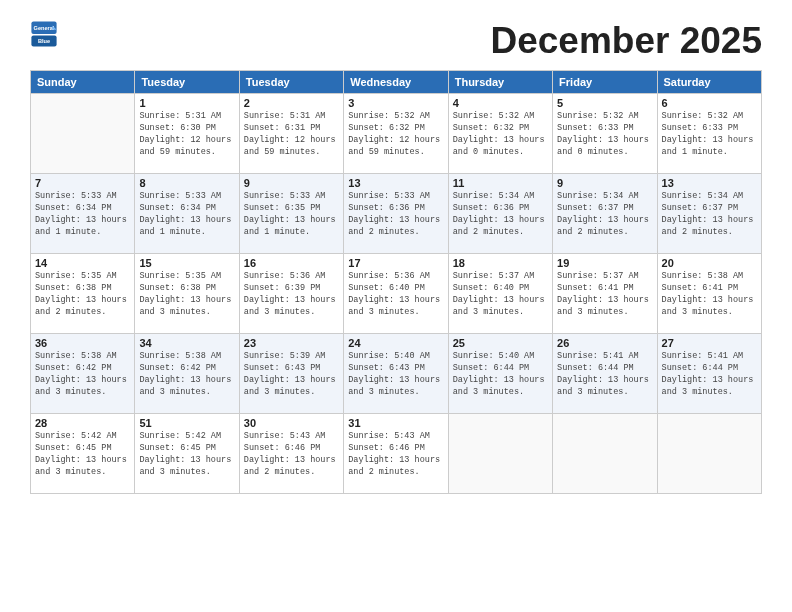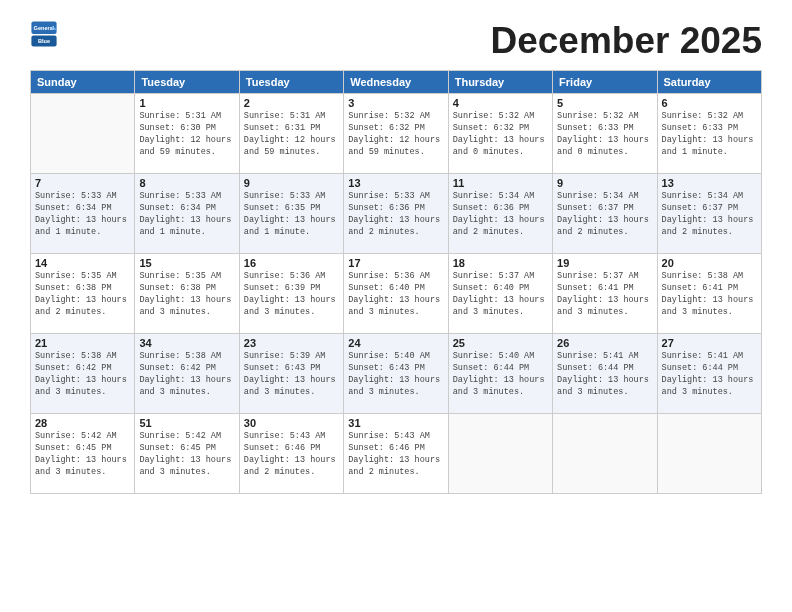--- a/index.html
+++ b/index.html
@@ -258,21 +258,21 @@
           <td>
             <div class="day-num">20</div>
             <div class="day-info" style="white-space: pre-line;">Sunrise: 5:38 AM
 Sunset: 6:41 PM
 Daylight: 13 hours
 and 3 minutes.</div>
           </td>
         </tr>
         <tr class="row-alt">
           <td>
-            <div class="day-num">21</div>
+            <div class="day-num">36</div>
             <div class="day-info" style="white-space: pre-line;">Sunrise: 5:38 AM
 Sunset: 6:42 PM
 Daylight: 13 hours
 and 3 minutes.</div>
           </td>
           <td>
             <div class="day-num">34</div>
             <div class="day-info" style="white-space: pre-line;">Sunrise: 5:38 AM
 Sunset: 6:42 PM
 Daylight: 13 hours

